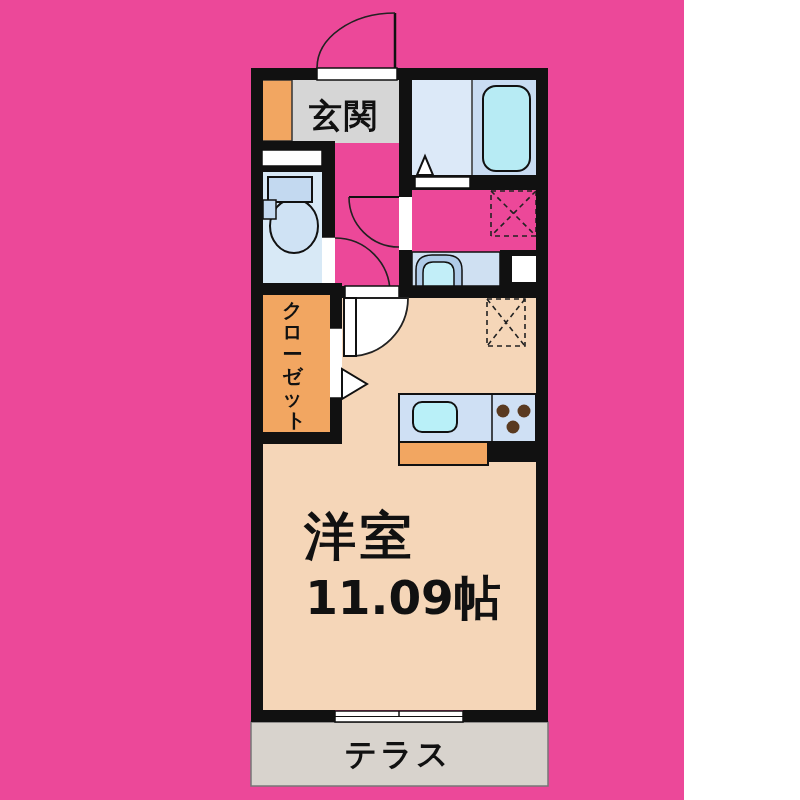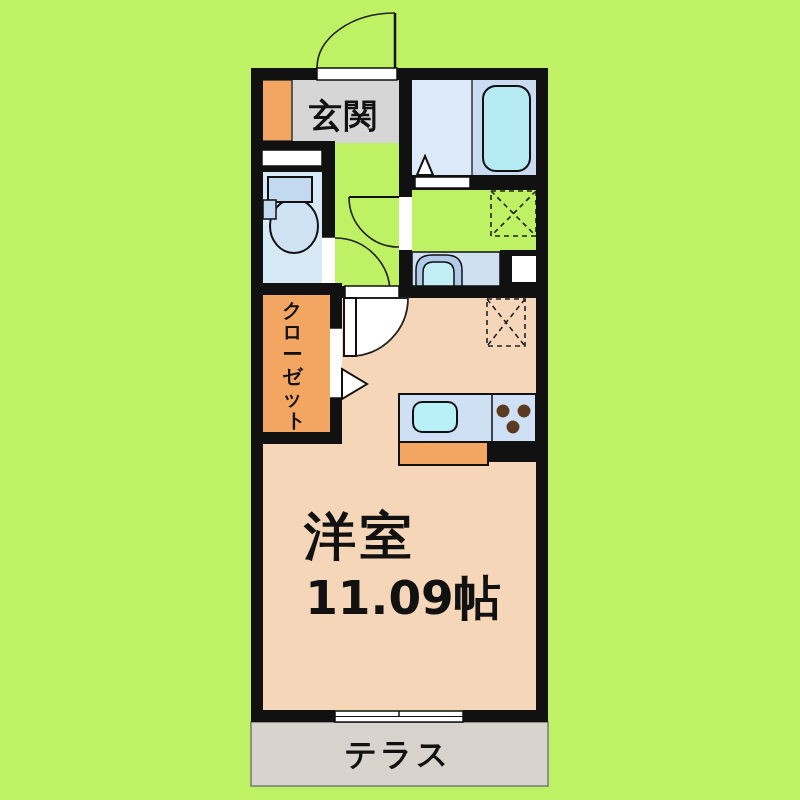--- a/index.html
+++ b/index.html
@@ -1,16 +1,16 @@
 <!DOCTYPE html>
 <html><head>
 <meta charset="utf-8">
 <style>
   html,body{margin:0;padding:0;background:#ffffff;}
-  .canvas{position:relative;width:800px;height:800px;background:#bef264;overflow:hidden;}
+  .canvas{position:relative;width:684px;height:800px;background:#ec4899;overflow:hidden;}
   svg{display:block;}
   svg text{font-family:"DejaVu Sans","Liberation Sans",sans-serif;font-weight:800;fill:#111;}
   .wall{fill:#111111;}
   .opening{fill:#ffffff;}
   .outline{stroke:#111111;stroke-width:2;}
   .thin{stroke:#111111;stroke-width:1.5;}
   .dashed{fill:none;stroke:#222222;stroke-width:1.6;stroke-dasharray:5 4;}
   .arc{fill:none;stroke:#222222;stroke-width:1.6;}
 </style>
 </head>

